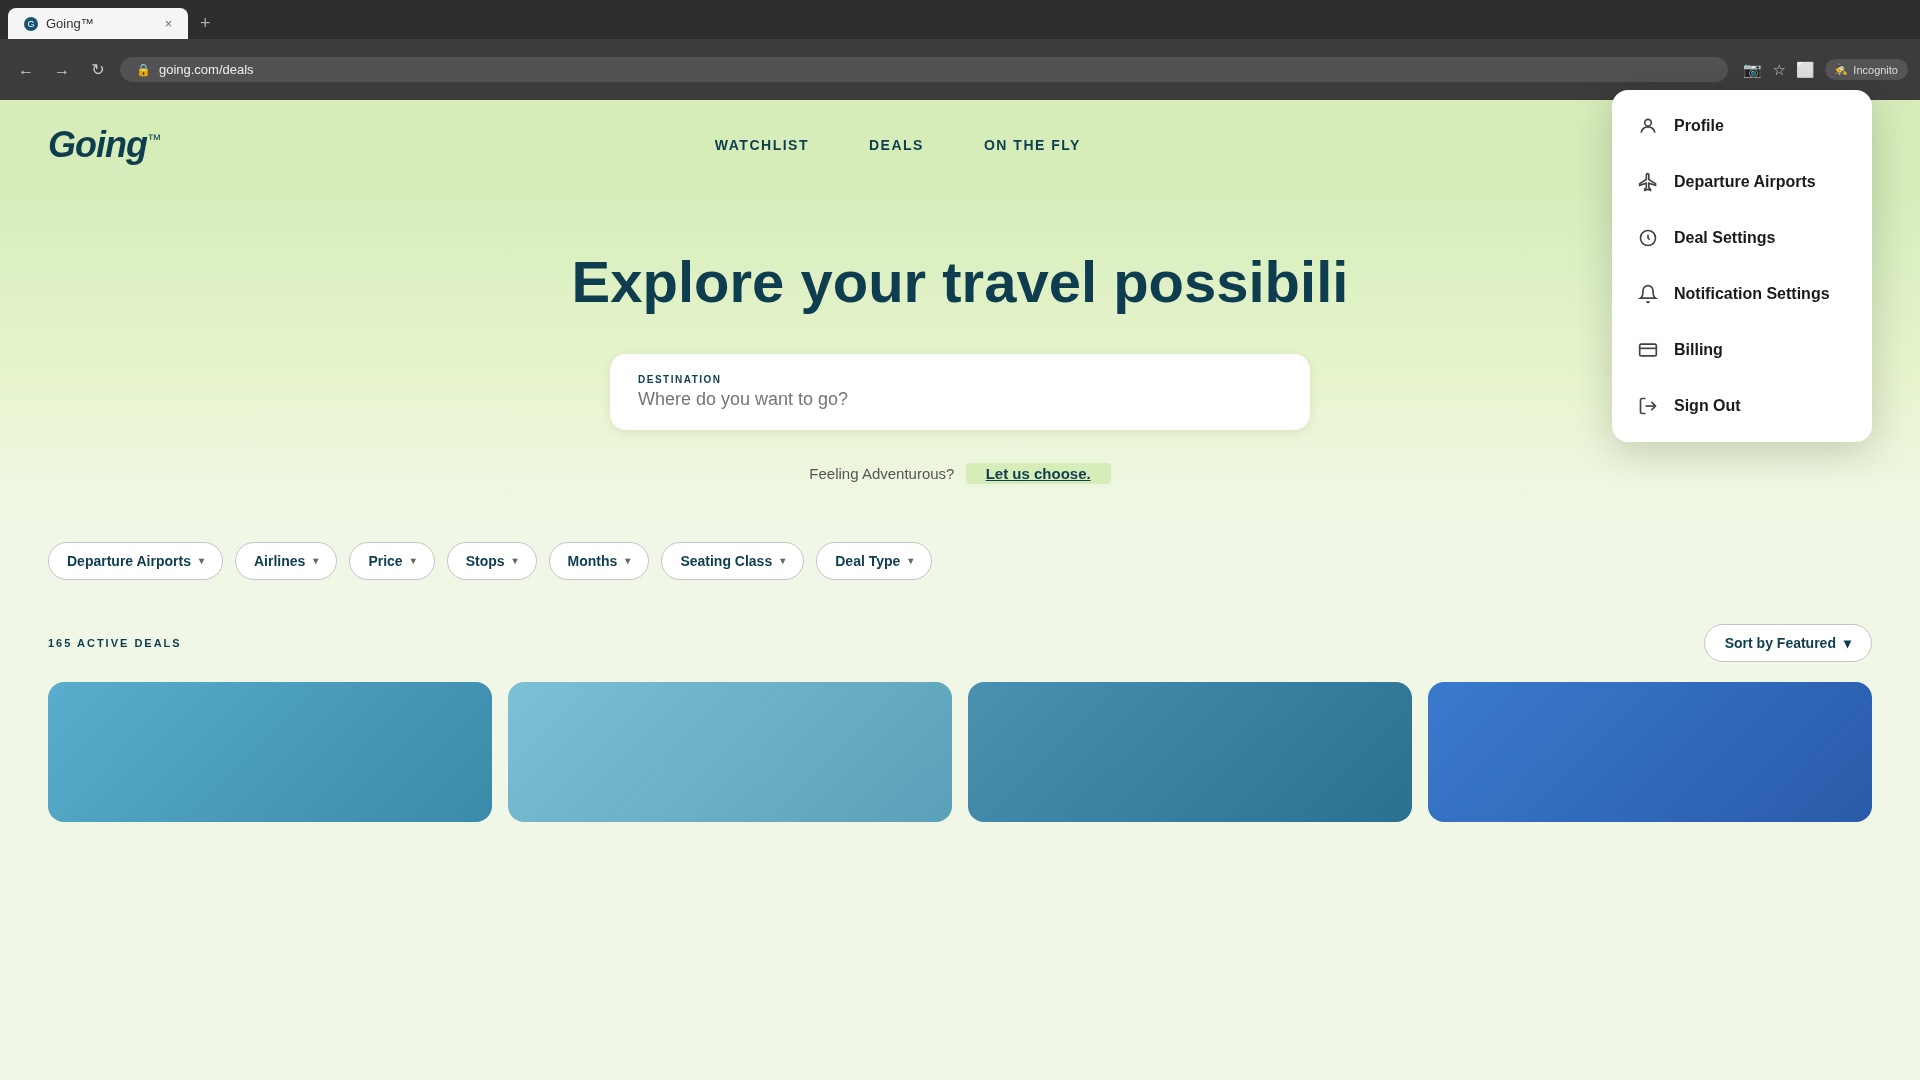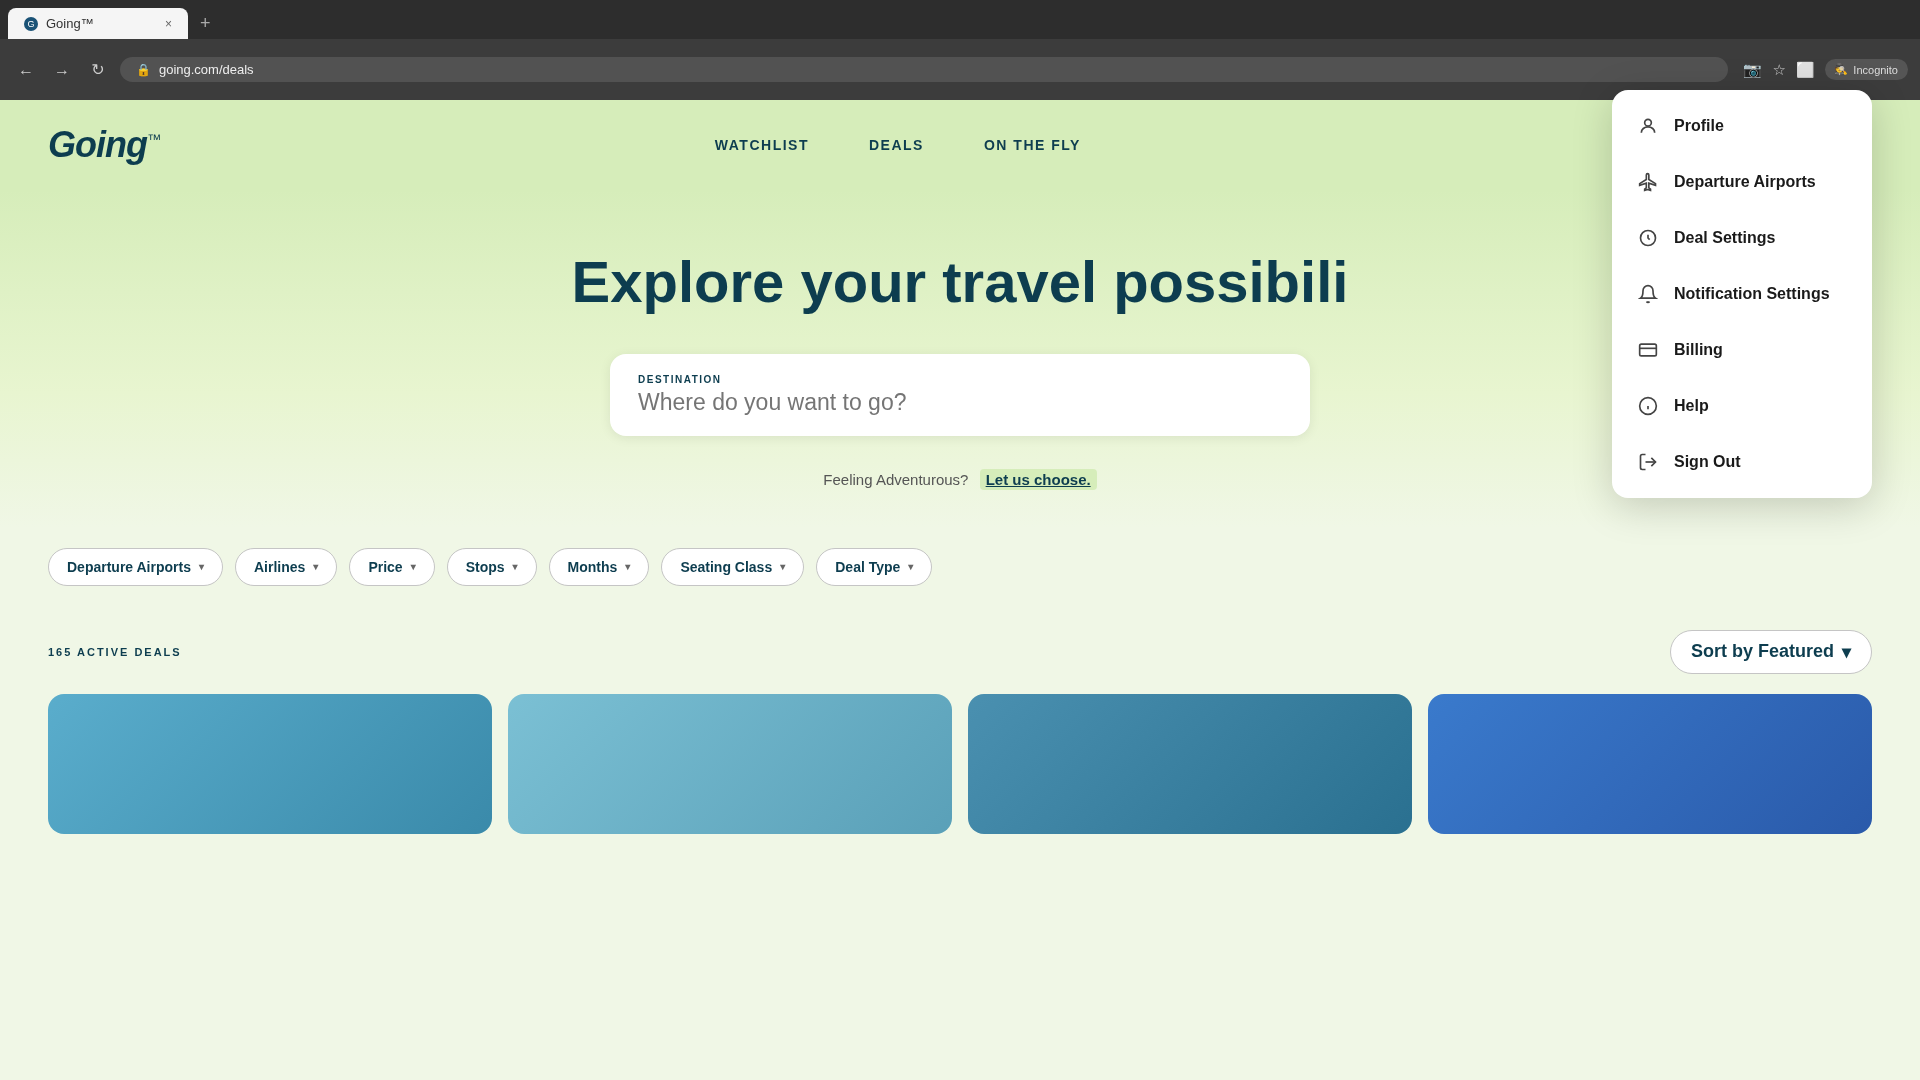--- a/index.html
+++ b/index.html
@@ -198,36 +198,36 @@
     .search-label {
       font-size: 10px;
       font-weight: 700;
       color: #0d3d4f;
       letter-spacing: 1.5px;
       margin-bottom: 4px;
     }
     .search-input {
       border: none;
       outline: none;
-      font-size: 23px;
+      font-size: 18px;
       color: #aaa;
       width: 100%;
       background: transparent;
     }
     .adventurous-text {
       font-size: 15px;
       color: #555;
     }
     .adventurous-link {
       color: #0d3d4f;
       font-weight: 600;
       text-decoration: underline;
       cursor: pointer;
       background: #d6edba;
-      padding: 2px 6px;
+      padding: 2px 20px;
       border-radius: 4px;
       margin-left: 7px;
     }
 
     
     .filters-bar {
       display: flex;
       align-items: center;
       gap: 12px;
       padding: 20px 48px;
@@ -267,21 +267,21 @@
       letter-spacing: 2px;
     }
     .sort-btn {
       background: white;
       border: 1.5px solid #c5c5c5;
       border-radius: 50px;
       padding: 10px 20px;
       display: flex;
       align-items: center;
       gap: 8px;
-      font-size: 18px;
+      font-size: 14px;
       font-weight: 600;
       color: #0d3d4f;
       cursor: pointer;
     }
 
     .deal-cards {
       display: grid;
       grid-template-columns: repeat(4, 1fr);
       gap: 16px;
     }
@@ -485,30 +485,20 @@
     <span class="dropdown-icon">
       <svg width="20" height="20" viewBox="0 0 24 24" fill="none" stroke="#444" stroke-width="2">
         <rect x="2" y="5" width="20" height="14" rx="2"></rect>
           <line x1="2" y1="10" x2="22" y2="10"></line>
       </svg>
     </span>
     <span>Billing</span>
   </div>
 
 
-  <div class="dropdown-item">
-    <span class="dropdown-icon">
-      <svg width="20" height="20" viewBox="0 0 24 24" fill="none" stroke="#444" stroke-width="2">
-        <circle cx="12" cy="12" r="10"></circle>
-          <line x1="12" y1="16" x2="12" y2="12"></line>
-          <line x1="12" y1="8" x2="12.01" y2="8"></line>
-      </svg>
-    </span>
-    <span>Help</span>
-  </div>
 
   <div class="dropdown-item">
     <span class="dropdown-icon">
       <svg width="20" height="20" viewBox="0 0 24 24" fill="none" stroke="#444" stroke-width="2">
         <path d="M9 21H5a2 2 0 0 1-2-2V5a2 2 0 0 1 2-2h4"></path>
           <polyline points="16 17 21 12 16 7"></polyline>
           <line x1="21" y1="12" x2="9" y2="12"></line>
       </svg>
     </span>
     <span>Sign Out</span>

